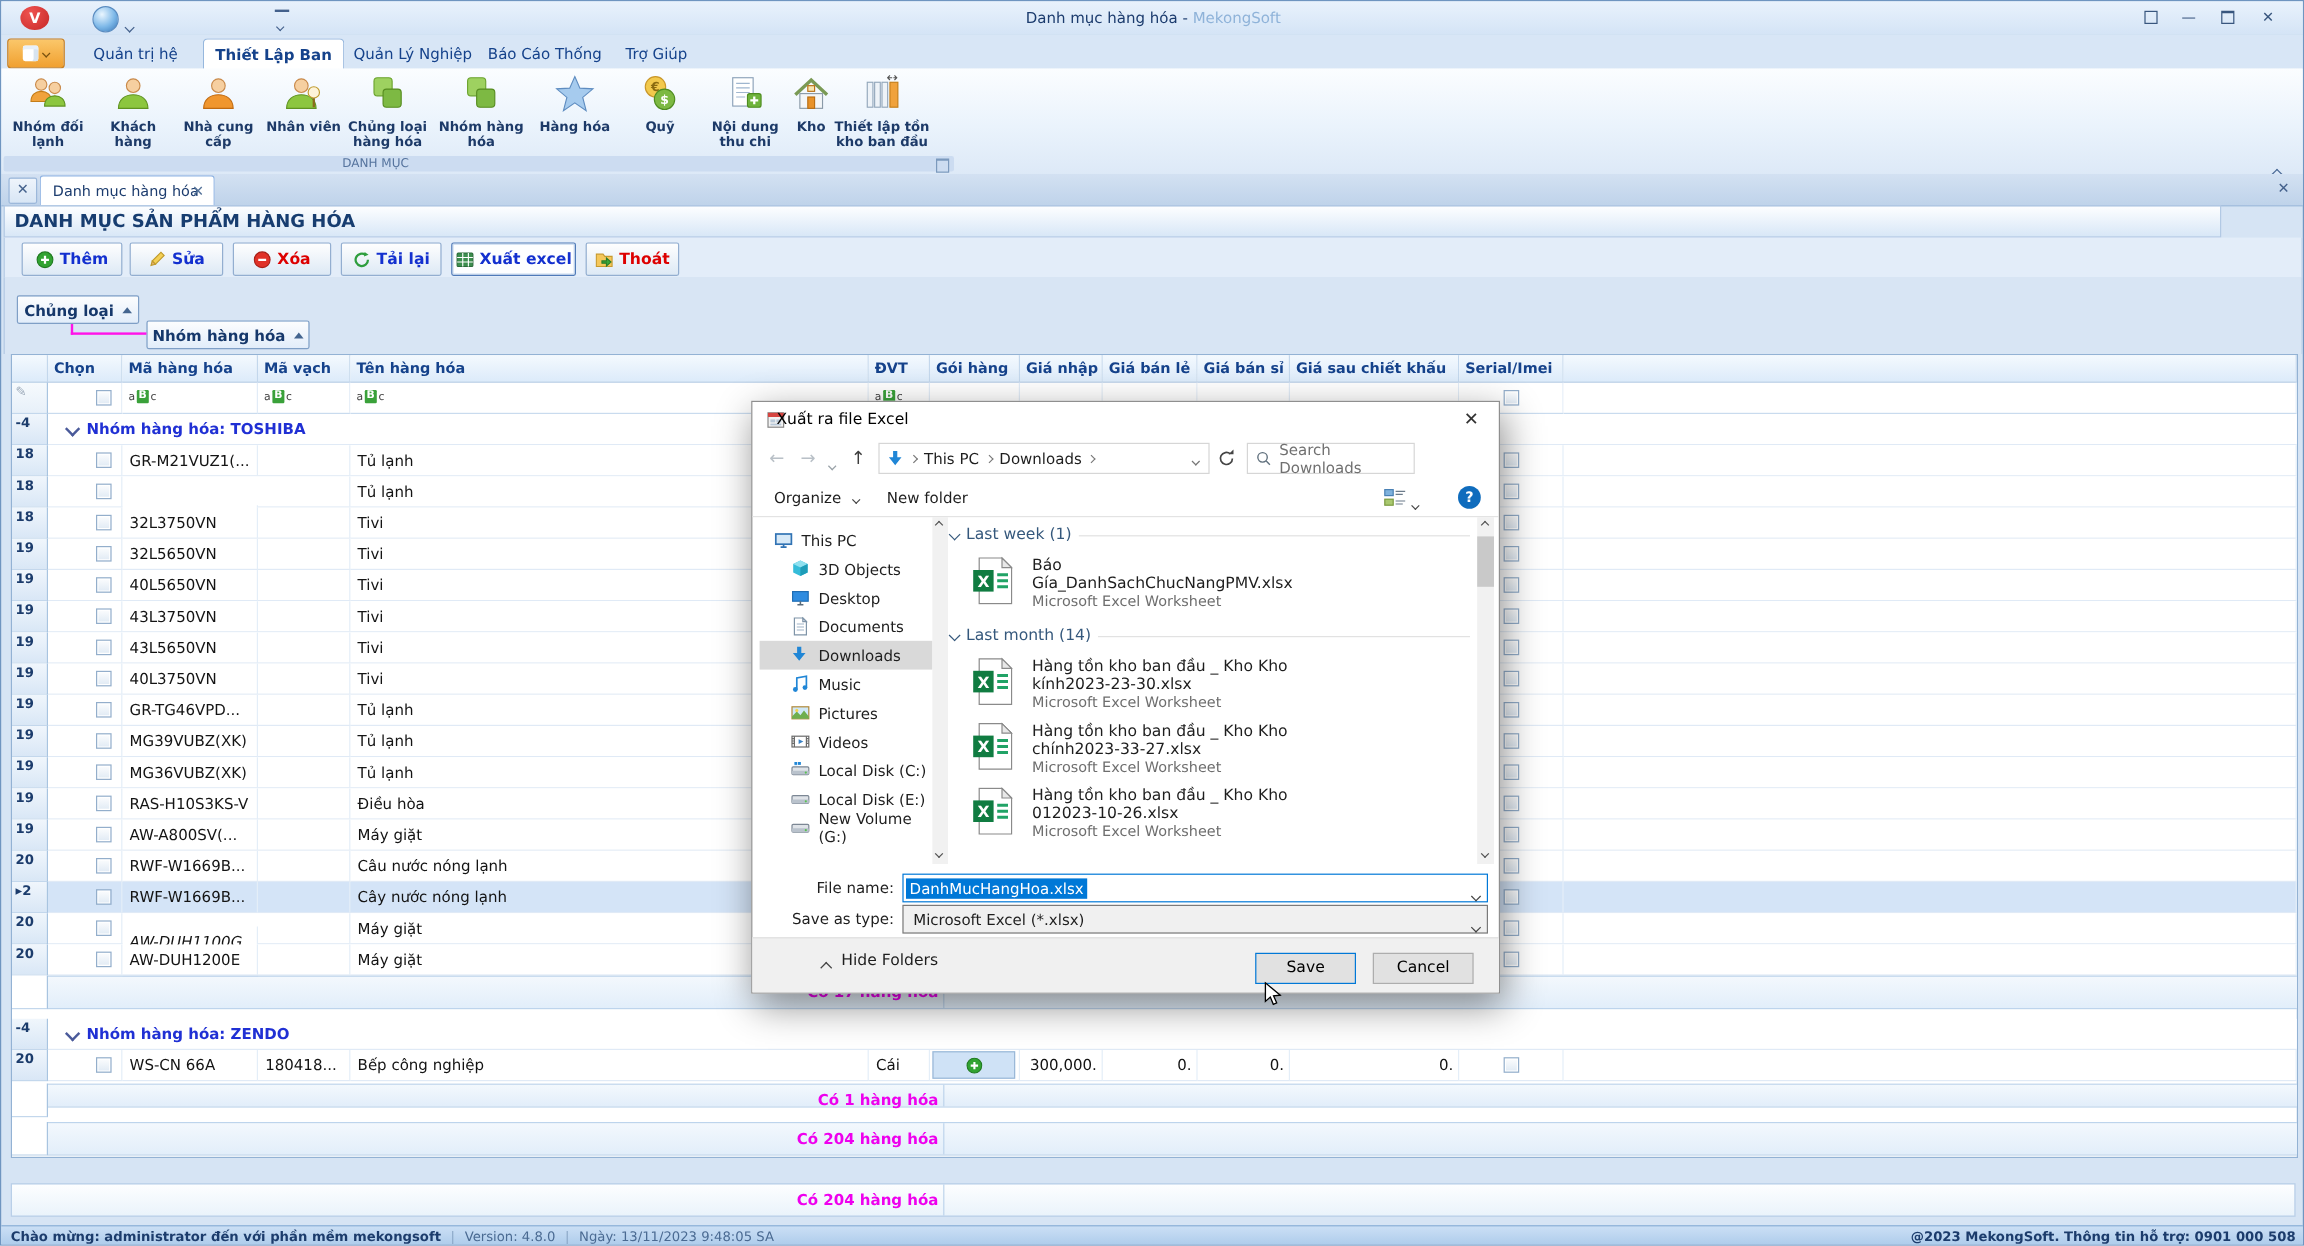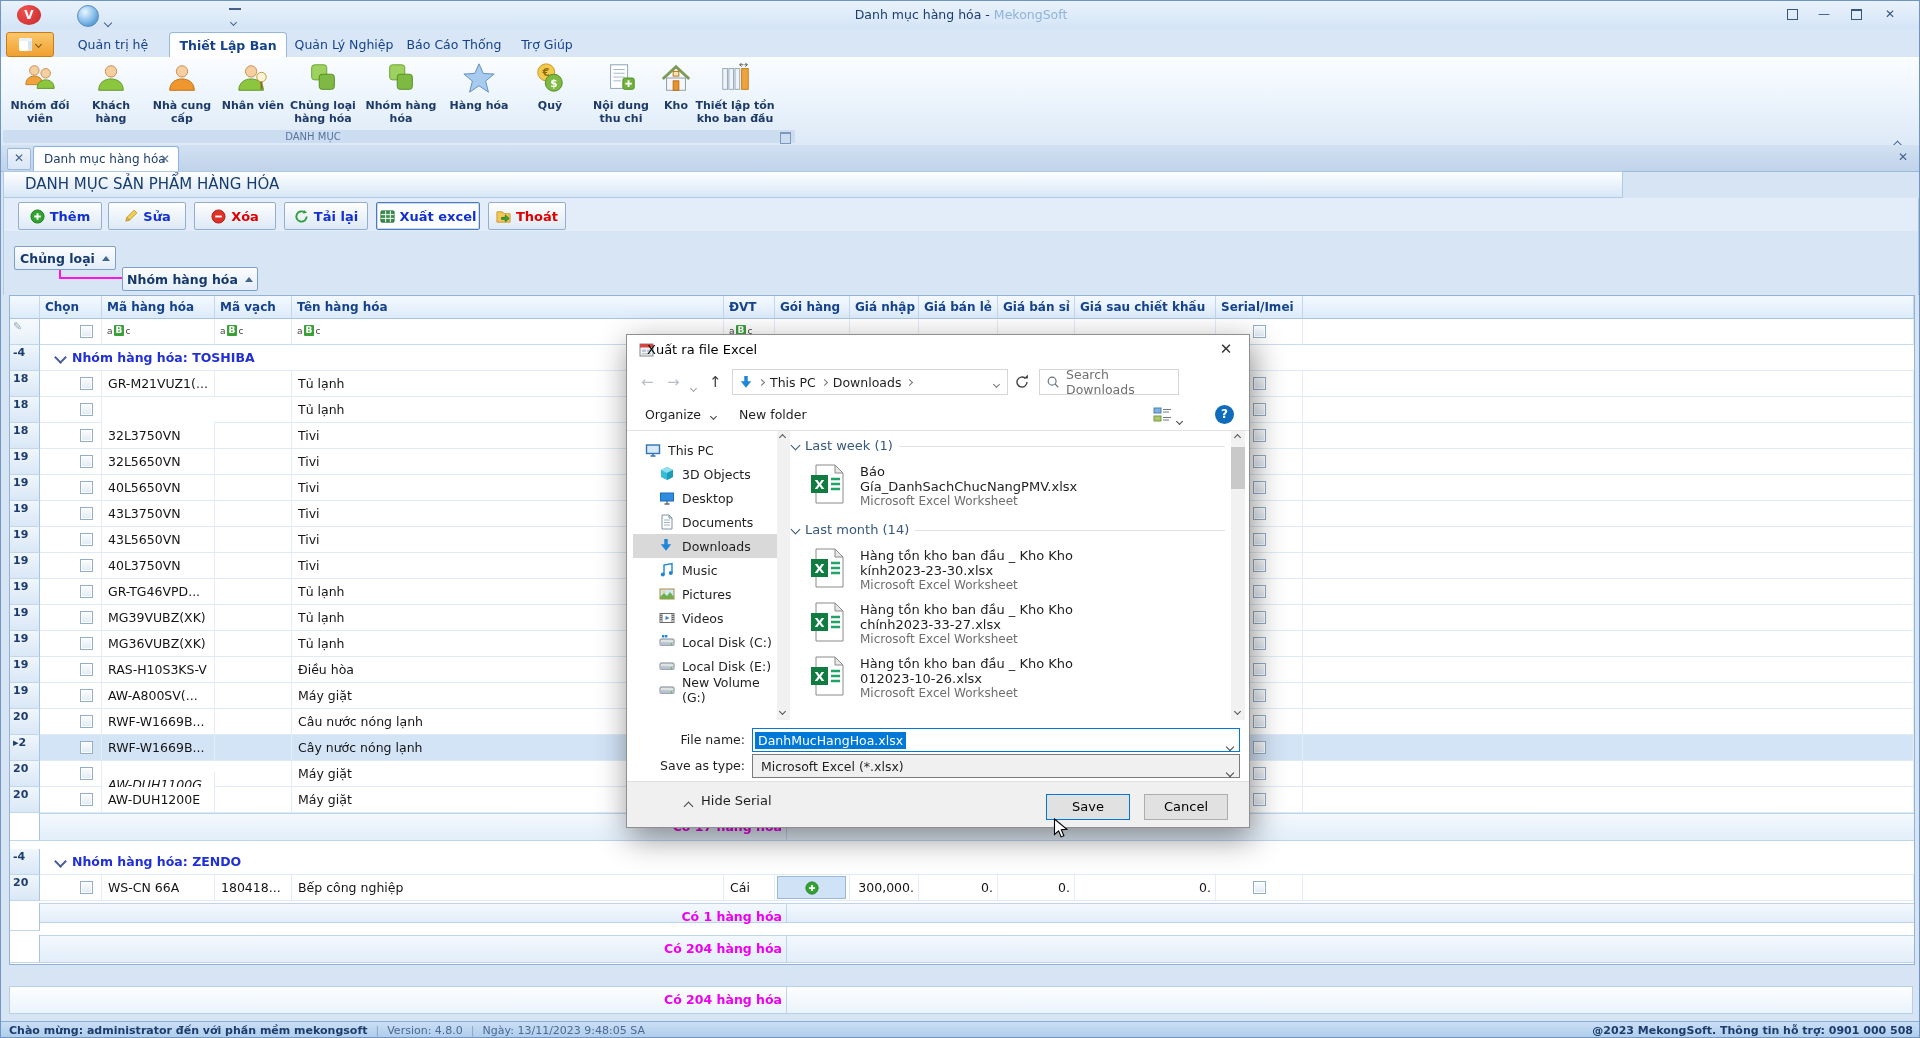--- a/index.html
+++ b/index.html
@@ -30,23 +30,23 @@
   #gstrip{position:absolute;left:2px;top:129px;width:792px;height:13px;background:#ccdcf1;border-radius:2px;}
   #gstrip .gtx{position:absolute;left:0;top:0;width:620px;text-align:center;font-size:10px;color:#56749e;line-height:13px;}
   .launcher{position:absolute;right:4px;top:2px;width:9px;height:9px;border:1px solid #7b99bd;border-top-width:2px;}
   
   #tabstrip{position:absolute;left:0;top:144px;width:1920px;height:26px;
     background:linear-gradient(#d3e1f2,#bfd3ea);border-bottom:1px solid #9cb8da;}
   .xbox{position:absolute;top:3px;height:20px;text-align:center;line-height:19px;color:#44618c;font-size:12px;
     background:linear-gradient(#eef4fb,#d8e6f5);border:1px solid #9cb8da;border-radius:2px;}
   .doctab{position:absolute;left:32px;top:1px;width:146px;height:25px;background:#fff;border:1px solid #8db2e3;
     border-bottom:none;border-radius:3px 3px 0 0;font-size:12px;color:#1c3c6e;line-height:24px;padding-left:10px;box-sizing:border-box;}
-  #pagetitle{position:absolute;left:2px;top:170px;width:1620px;height:27px;box-sizing:border-box;
+  #pagetitle{position:absolute;left:2px;top:170px;width:1848px;height:27px;box-sizing:border-box;
     background:linear-gradient(#fdfeff,#d8e7f7);border:1px solid #b2c9e4;
-    font-size:15px;font-weight:normal;color:#173d70;line-height:25px;padding-left:21px;}
+    font-size:15px;font-weight:bold;color:#173d70;line-height:25px;padding-left:8px;}
   #tband{position:absolute;left:2px;top:197px;width:1916px;height:33px;background:#e3edf9;
     border-left:1px solid #b2c9e4;border-right:1px solid #b2c9e4;box-sizing:border-box;}
   .tbtn{position:absolute;top:4px;height:28px;box-sizing:border-box;border:1px solid #93aed0;border-radius:2px;
     background:linear-gradient(#fefefe,#dde9f5);display:flex;align-items:center;justify-content:center;gap:5px;
     font-size:13px;font-weight:bold;}
   .tbtn.focus{background:#fdfeff;border:1px solid #4f7ab8;box-shadow:0 0 0 1px #c8daf0 inset;}
   .blue{color:#1330cf;} .red{color:#dd0000;}
   #gpanel{position:absolute;left:2px;top:230px;width:1916px;height:64px;background:#d8e5f4;
     border-left:1px solid #b2c9e4;border-right:1px solid #b2c9e4;box-sizing:border-box;}
   .gbtn{position:absolute;height:24px;box-sizing:border-box;border:1px solid #7f9fc6;border-radius:2px;
@@ -150,21 +150,21 @@
   <div id="ribbon">
       <div class="ritem" style="left: 6px; width: 66px;">
         <div class="ric"><svg viewBox="0 0 36 36" width="34" height="34">
             <circle cx="12" cy="10" r="5" fill="#f6cfa0" stroke="#c98a4b"></circle>
             <path d="M3 25c0-6 4-9 9-9s9 3 9 9z" fill="#f0a23c" stroke="#c47d18"></path>
             <circle cx="24" cy="13" r="5" fill="#f6cfa0" stroke="#c98a4b"></circle>
             <path d="M15 29c0-6 4-9 9-9s9 3 9 9z" fill="#8cc63f" stroke="#5f9321"></path>
           </svg></div>
         <div class="rlb">
           <div>Nhóm đối</div>
-          <div>viên</div>
+          <div>lạnh</div>
         </div>
       </div>
       <div class="ritem" style="left: 81px; width: 58px;">
         <div class="ric"><svg viewBox="0 0 36 36" width="34" height="34">
             <circle cx="18" cy="11" r="6" fill="#f6cfa0" stroke="#c98a4b"></circle>
             <path d="M5 31c0-8 6-12 13-12s13 4 13 12z" fill="#8cc63f" stroke="#5f9321"></path>
           </svg></div>
         <div class="rlb">
           <div>Khách</div>
           <div>hàng</div>
@@ -991,21 +991,21 @@
       <span style="background:#0078d7;color:#fff;padding:1px 3px;margin-left:2px;font-size:12.5px;">DanhMucHangHoa.xlsx</span>
       <span class="chvbx"><span class="chv d" style="border-color:#444;width:5px;height:5px;"></span></span>
     </div>
     <div class="dlg-lbl" style="left:0;top:423px;">Save as type:</div>
     <div class="combo" style="top:419px;border:1px solid #7a7a7a;background:#f0f0f0;">
       <span style="margin-left:8px;">Microsoft Excel (*.xlsx)</span>
       <span class="chvbx"><span class="chv d" style="border-color:#444;width:5px;height:5px;"></span></span>
     </div>
     <div class="dlg-bottom">
       <span class="abs" style="left:58px;top:16px;"><span class="chv u" style="border-color:#444;"></span></span>
-      <span class="abs" style="left:74px;top:11px;font-size:13px;">Hide Serial</span>
+      <span class="abs" style="left:74px;top:11px;font-size:13px;">Hide Folders</span>
       <div class="dbtn" style="left:419px;border:1px solid #0078d7;">Save</div>
       <div class="dbtn" style="left:517px;border:1px solid #adadad;">Cancel</div>
     </div>
   </div>
 
   <div id="statusbar">
     <span class="abs" style="left:8px;">
       <b>Chào mừng: administrator đến với phần mềm mekongsoft</b><span class="sep">|</span><span style="color:#4a6a92;">Version: 4.8.0</span><span class="sep">|</span><span style="color:#4a6a92;">Ngày: 13/11/2023 9:48:05 SA</span>
     </span>
     <b class="abs" style="right:8px;">@2023 MekongSoft. Thông tin hỗ trợ: 0901 000 508</b>

